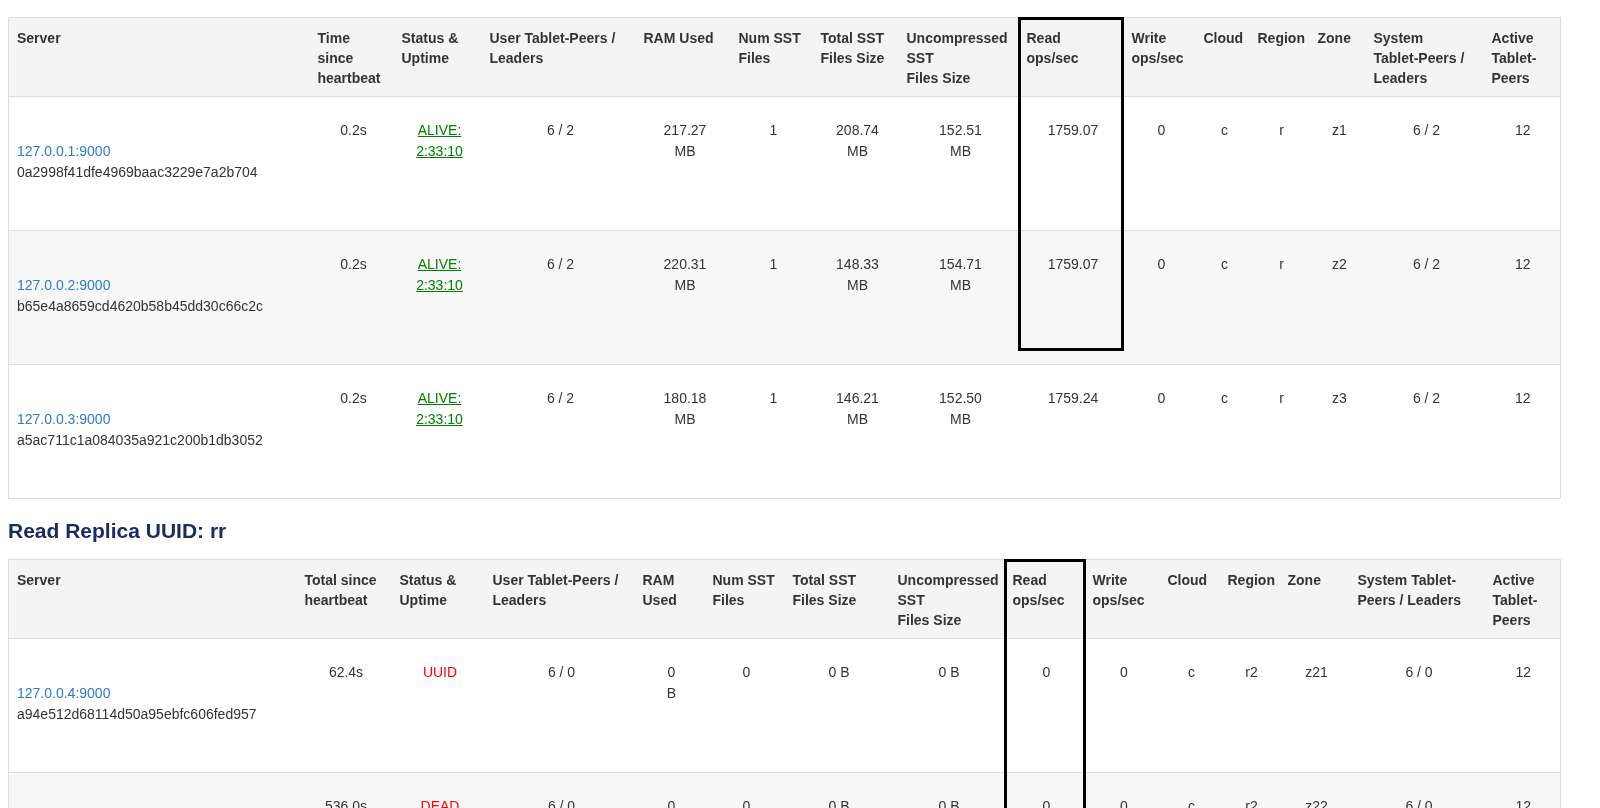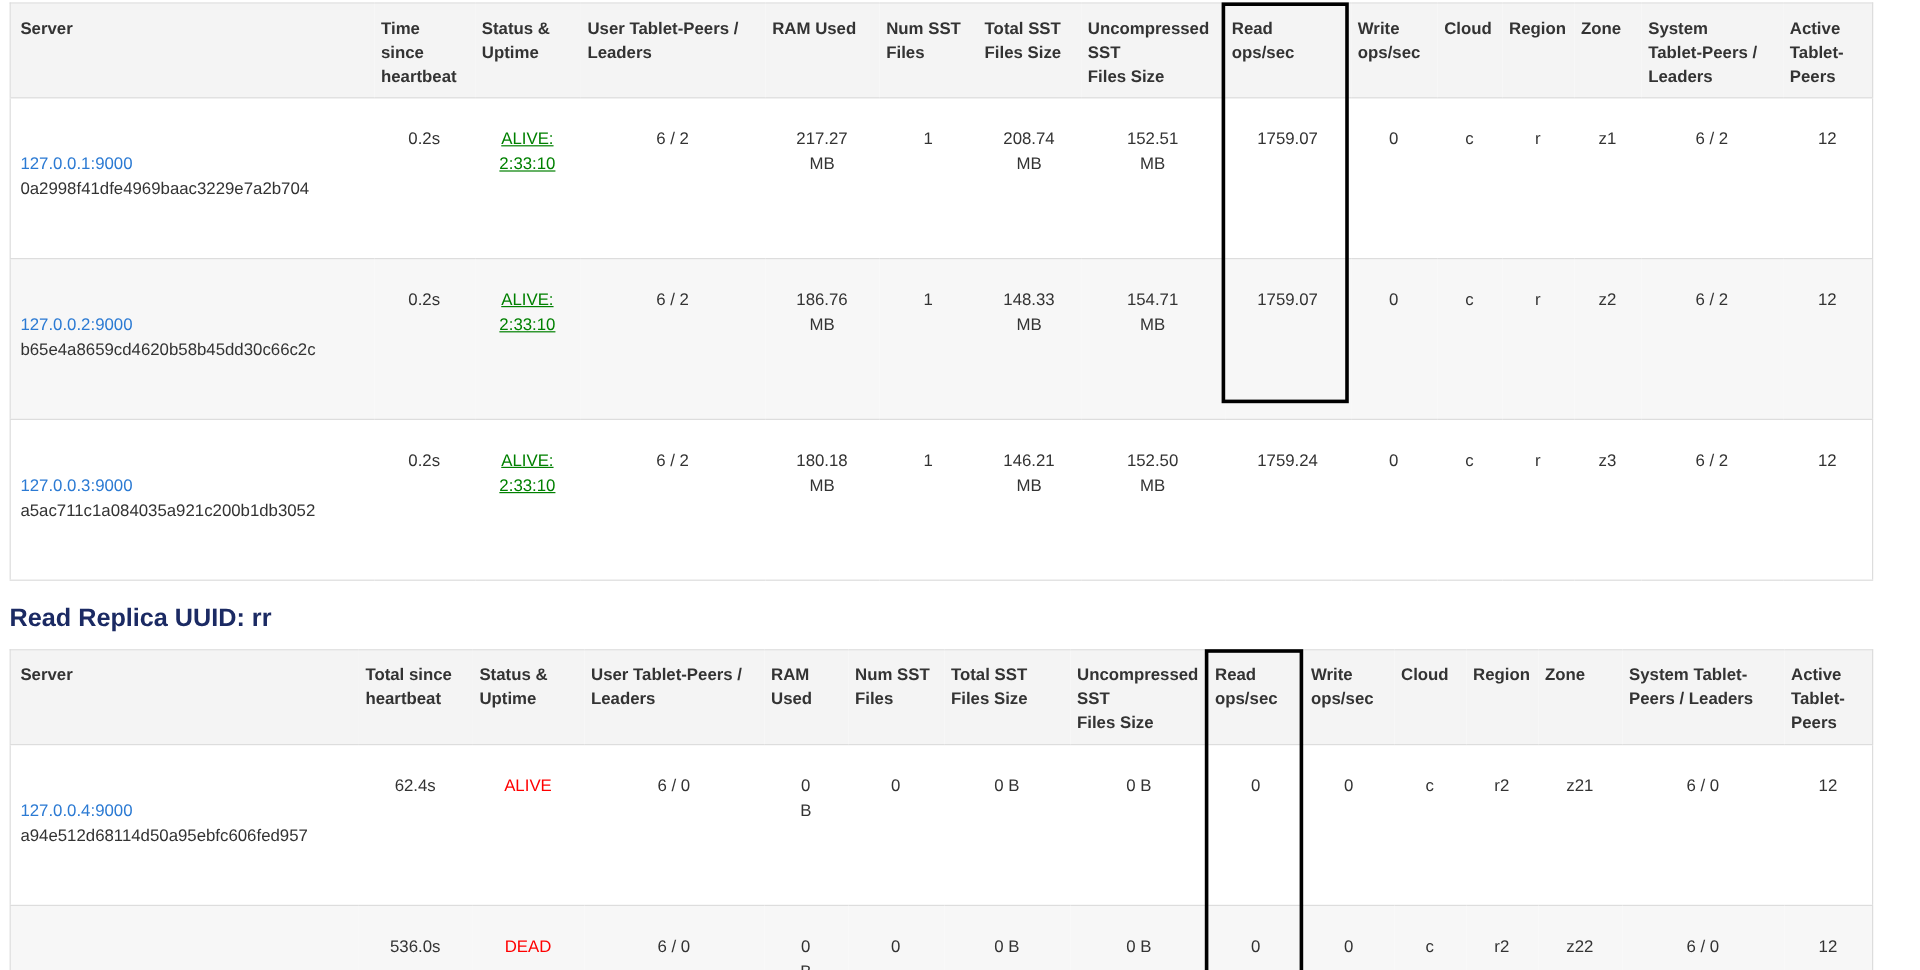--- a/index.html
+++ b/index.html
@@ -5,21 +5,21 @@
   :root{
     --title:#1b2a63; --link:#2b7ad3; --alive:#008000; --dead:#ff0000;
     --box:#000000; --header-bg:#f4f4f4; --stripe-bg:#f7f7f7; --border:#dddddd; --text:#333333;
   }
   *{box-sizing:border-box;}
   html,body{margin:0;padding:0;background:#fff;}
   body{font-family:"Liberation Sans",sans-serif;color:var(--text);width:1600px;}
   .page{position:relative;padding:2px 8px 10px 8px;}
   h2.section-title{color:var(--title);font-size:21px;line-height:26px;font-weight:bold;margin:4px 0 12px 0;}
   h2.section-title.second{margin-top:19px;}
-  .table-wrap{position:relative;}
+  .table-wrap{position:relative;margin-top:15px;}
   table.srv{width:1552px;border-collapse:collapse;table-layout:fixed;border:1px solid var(--border);font-size:14px;}
   thead tr{background:var(--header-bg);border-bottom:1px solid var(--border);}
   th{font-weight:bold;text-align:left;vertical-align:top;padding:10px 6px 8px 6px;line-height:20px;white-space:pre-line;color:var(--text);}
   th.server{padding-left:8px;}
   td{vertical-align:top;text-align:center;padding:23px 6px 26px 6px;line-height:21px;white-space:pre-line;}
   td.server{text-align:left;padding-left:8px;}
   tbody tr{border-bottom:1px solid var(--border);background:#fff;}
   tbody tr:nth-child(2){background:var(--stripe-bg);}
   a.addr{color:var(--link);text-decoration:none;cursor:pointer;display:inline-block;}
   .uuid{color:var(--text);}
@@ -114,21 +114,21 @@
         </tr>
         <tr>
           <td class="server">
             <a class="addr">127.0.0.2:9000</a>
             <div class="uuid">b65e4a8659cd4620b58b45dd30c66c2c</div>
           </td>
           <td>0.2s</td>
           <td class="status-alive">ALIVE:
 2:33:10</td>
           <td>6 / 2</td>
-          <td>186.76
+          <td>220.31
 MB</td>
           <td>1</td>
           <td>148.33
 MB</td>
           <td>154.71
 MB</td>
           <td>1759.07</td>
           <td>0</td>
           <td>c</td>
           <td>r</td>
@@ -218,21 +218,21 @@
 Peers</th>
         </tr>
       </thead>
       <tbody>
         <tr>
           <td class="server">
             <a class="addr">127.0.0.4:9000</a>
             <div class="uuid">a94e512d68114d50a95ebfc606fed957</div>
           </td>
           <td>62.4s</td>
-          <td class="status-dead">ALIVE</td>
+          <td class="status-dead">UUID</td>
           <td>6 / 0</td>
           <td>0
 B</td>
           <td>0</td>
           <td>0 B</td>
           <td>0 B</td>
           <td>0</td>
           <td>0</td>
           <td>c</td>
           <td>r2</td>

